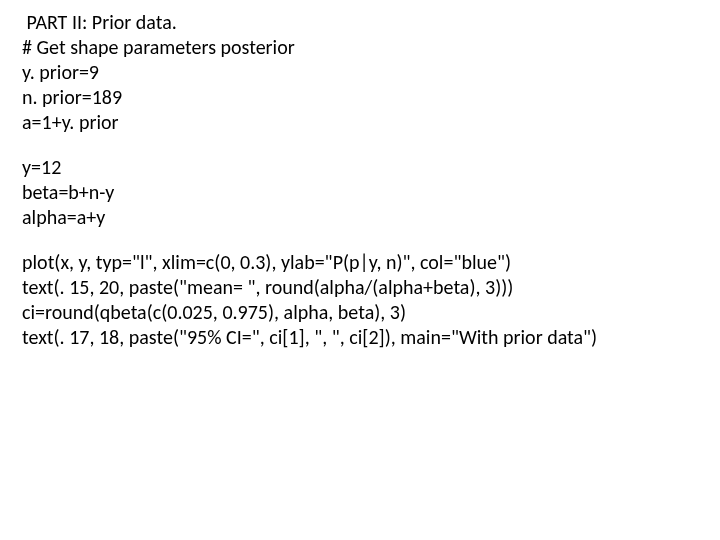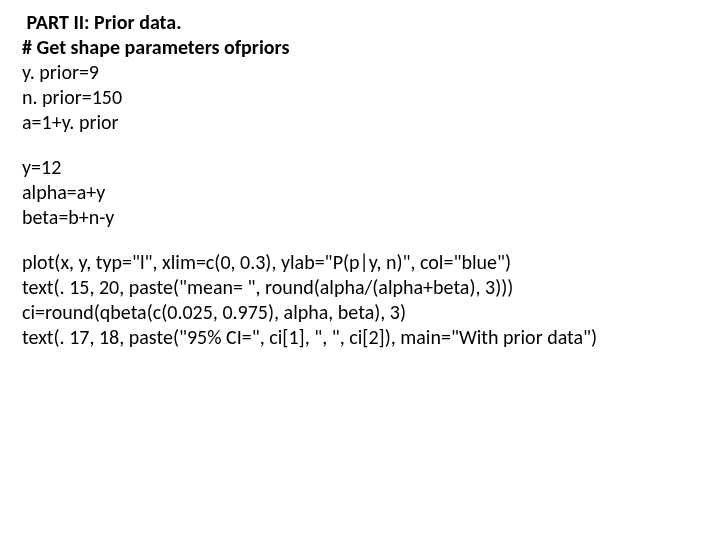--- a/index.html
+++ b/index.html
@@ -11,45 +11,45 @@
     font-family: Calibri, "Segoe UI", Arial, sans-serif;
     font-size: 20px;
     line-height: 1.25;
     color: #000000;
     overflow: hidden;
   }
   .page {
     padding: 10px 18px 10px 22px;
   }
   .bold {
-    font-weight: 700;
+    font-weight: 400;
   }
   .line {
     white-space: pre;
   }
   .spacer {
     height: 20px;
   }
 </style>
 </head>
 <body>
 
 <div class="page">
 
   <div class="line bold"> PART II: Prior data.</div>
-  <div class="line bold"># Get shape parameters ofpriors</div>
+  <div class="line bold"># Get shape parameters posterior</div>
   <div class="line">y. prior=9</div>
-  <div class="line">n. prior=150</div>
+  <div class="line">n. prior=189</div>
   <div class="line">a=1+y. prior</div>
 
   <div class="spacer"></div>
 
   <div class="line">y=12</div>
+  <div class="line">beta=b+n-y</div>
   <div class="line">alpha=a+y</div>
-  <div class="line">beta=b+n-y</div>
 
   <div class="spacer"></div>
 
   <div class="line">plot(x, y, typ="l", xlim=c(0, 0.3), ylab="P(p|y, n)", col="blue")</div>
   <div class="line">text(. 15, 20, paste("mean= ", round(alpha/(alpha+beta), 3)))</div>
   <div class="line">ci=round(qbeta(c(0.025, 0.975), alpha, beta), 3)</div>
   <div class="line">text(. 17, 18, paste("95% CI=", ci[1], ", ", ci[2]), main="With prior data")</div>
 
 </div>
 

